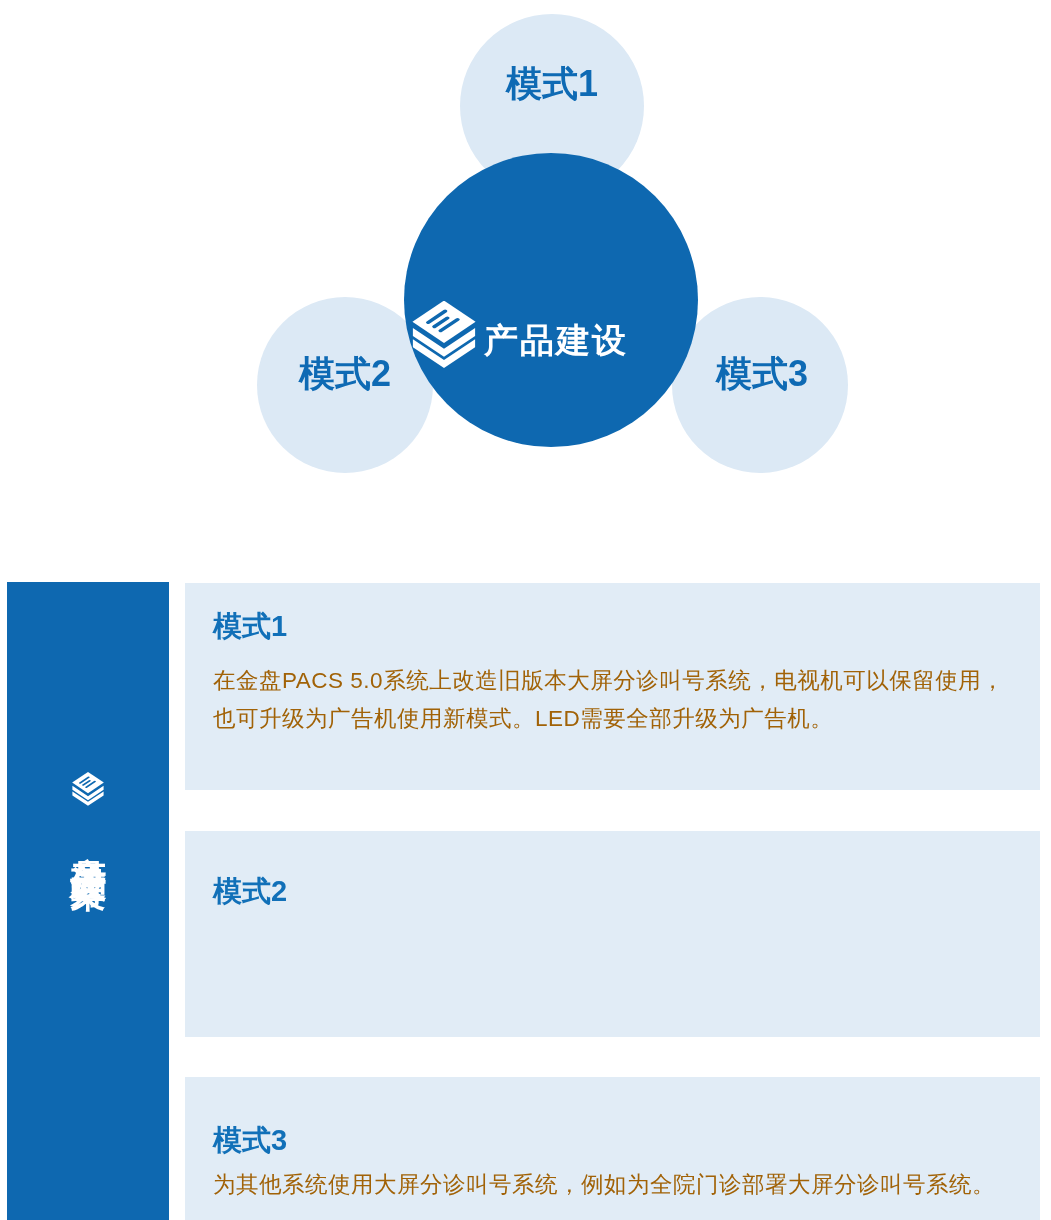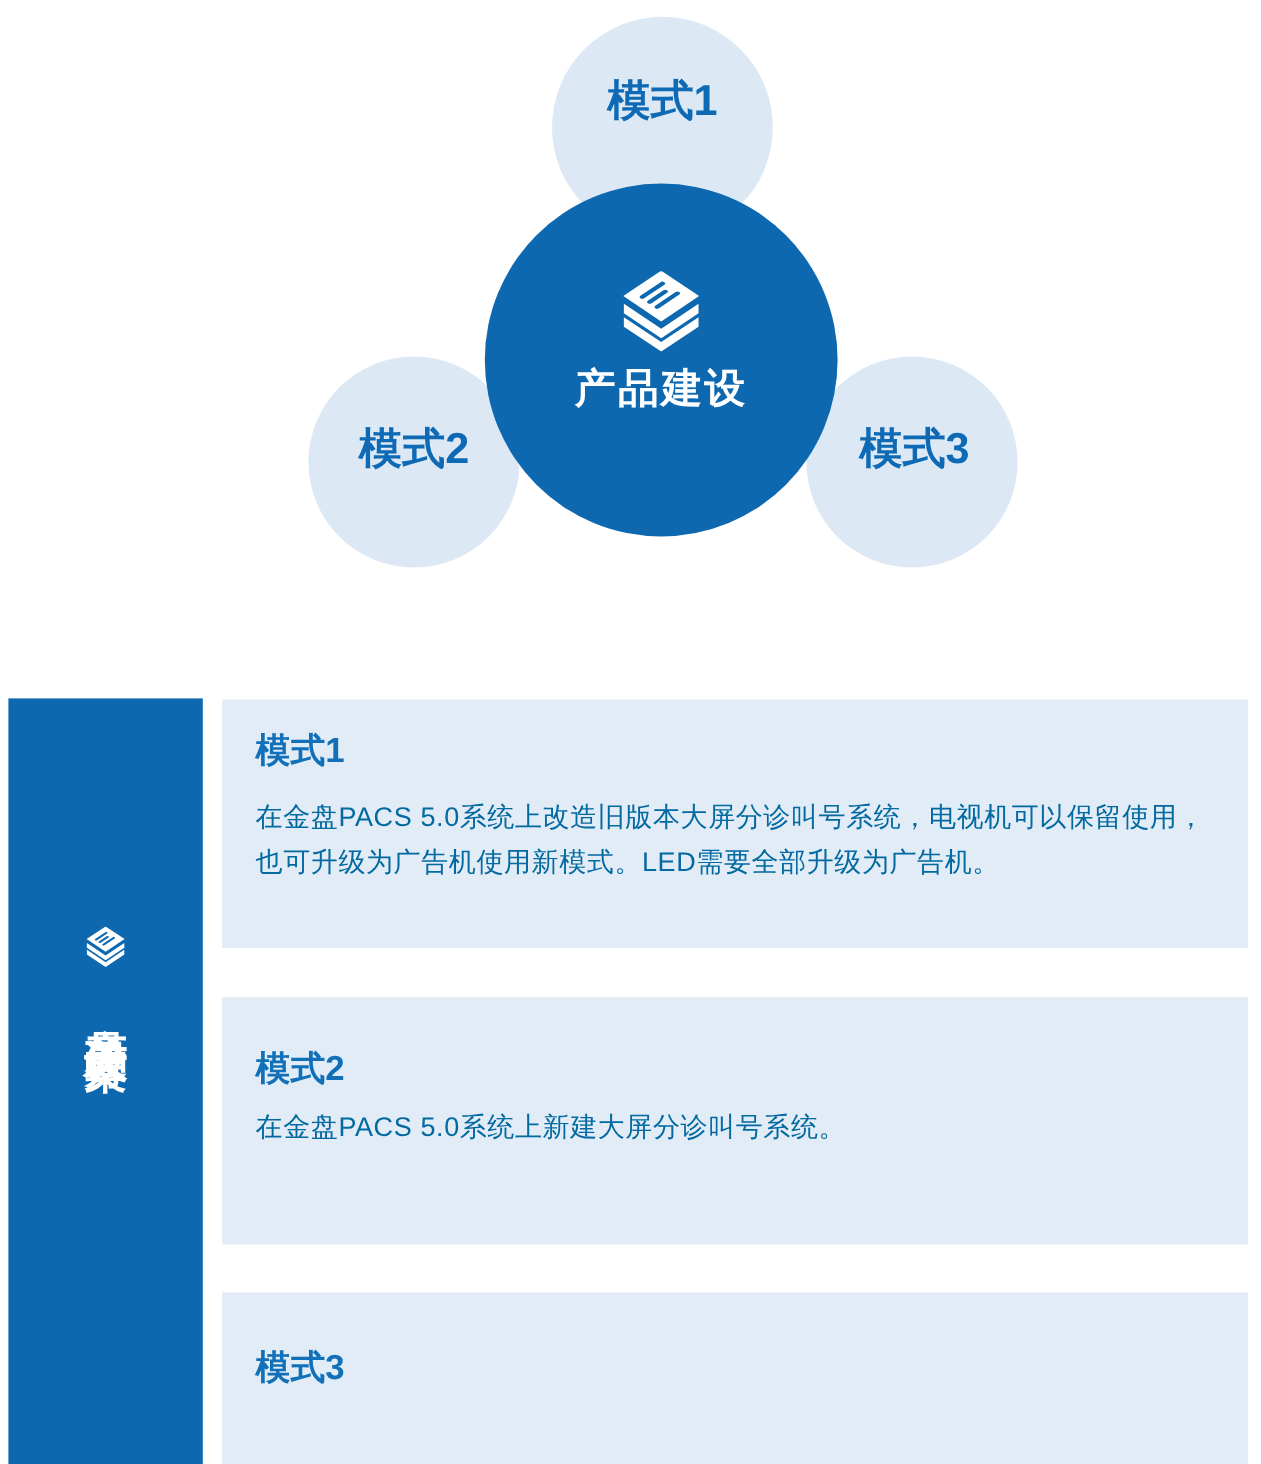--- a/index.html
+++ b/index.html
@@ -13,21 +13,21 @@
 
   
   .diagram { position: absolute; left: 0; top: 0; width: 1051px; height: 582px; }
   .circle { position: absolute; border-radius: 50%; }
   .circle.light { background: #dce9f5; }
   .circle.dark  { background: #0e68b0; z-index: 2; }
   .circle-top   { left: 460px; top: 14px;  width: 184px; height: 184px; }
   .circle-left  { left: 257px; top: 297px; width: 176px; height: 176px; }
   .circle-right { left: 672px; top: 297px; width: 176px; height: 176px; }
   .circle-center{ left: 404px; top: 153px; width: 294px; height: 294px;
-                  display: flex; flex-direction: column; align-items: center;
+                  display: flex; flex-direction: row; align-items: center;
                   padding-top: 73px; }
   .mode-label { position: absolute; width: 200px; text-align: center;
                 font-size: 36px; font-weight: bold; color: #0e6ab4;
                 line-height: 40px; z-index: 3; }
   .mode-label.m1 { left: 452px; top: 64px; }
   .mode-label.m2 { left: 245px; top: 354px; }
   .mode-label.m3 { left: 662px; top: 354px; }
   .center-title { margin-top: 7px; text-align: center; color: #ffffff;
                   font-size: 34px; font-weight: bold; line-height: 38px;
                   letter-spacing: 2px; }
@@ -44,21 +44,21 @@
   .mode-box { position: absolute; left: 185px; width: 855px; background: #e1ecf6;
               padding-left: 28px; padding-right: 28px; }
   .box-1 { top: 583px;  height: 207px; padding-top: 28px; }
   .box-2 { top: 831px;  height: 206px; padding-top: 45px; }
   .box-3 { top: 1077px; height: 143px; padding-top: 48px; }
   .mode-heading { font-size: 29px; line-height: 30px; font-weight: bold; color: #1170b8; }
   .box-1 .mode-heading { margin-bottom: 21px; }
   .box-2 .mode-heading { margin-bottom: 15px; }
   .box-3 .mode-heading { margin-bottom: 11px; }
   .mode-body { font-size: 22.5px; line-height: 38px; font-weight: 500;
-               color: #0369a1; letter-spacing: 0.5px; }
+               color: #a16207; letter-spacing: 0.5px; }
 </style>
 </head>
 <body>
 
 <div class="page">
 
   <div class="diagram">
     <div class="circle light circle-top"></div>
     <div class="circle light circle-left"></div>
     <div class="circle light circle-right"></div>
@@ -106,20 +106,20 @@
     <div class="sidebar-title">产品建设方案</div>
   </div>
 
   <div class="mode-box box-1">
     <div class="mode-heading">模式1</div>
     <div class="mode-body">在金盘PACS 5.0系统上改造旧版本大屏分诊叫号系统，电视机可以保留使用，也可升级为广告机使用新模式。LED需要全部升级为广告机。</div>
   </div>
 
   <div class="mode-box box-2">
     <div class="mode-heading">模式2</div>
-    <div class="mode-body">在金盘PACS 5.0系统上新建大屏分诊叫号系统。</div>
   </div>
 
   <div class="mode-box box-3">
     <div class="mode-heading">模式3</div>
+    <div class="mode-body">为其他系统使用大屏分诊叫号系统，例如为全院门诊部署大屏分诊叫号系统。</div>
   </div>
 
 </div>
 
 </body></html>

